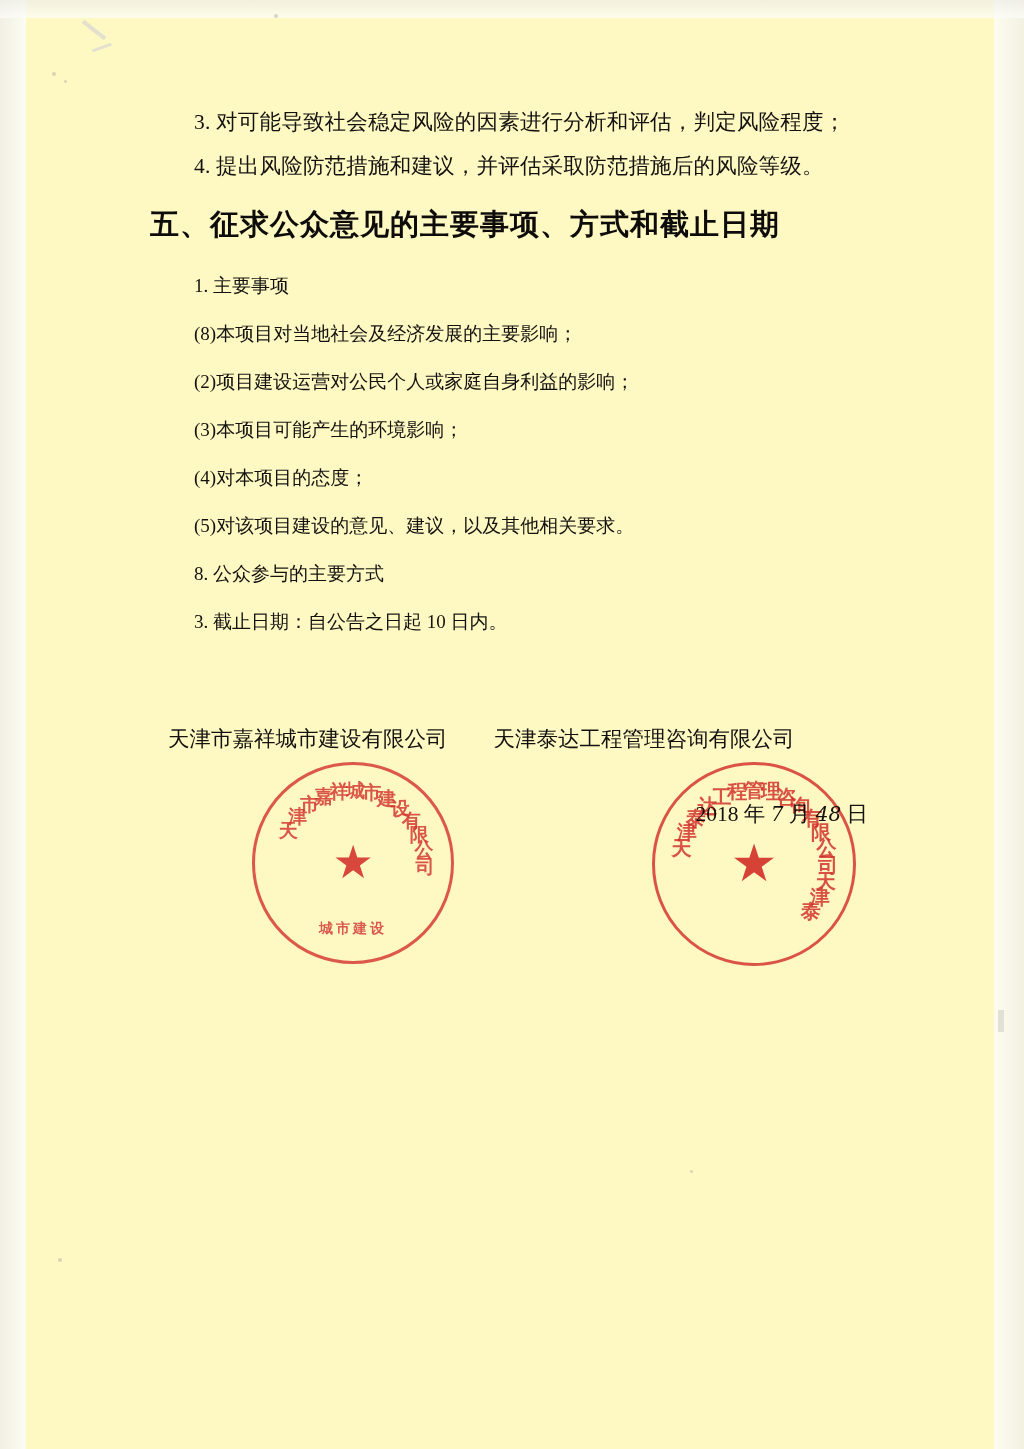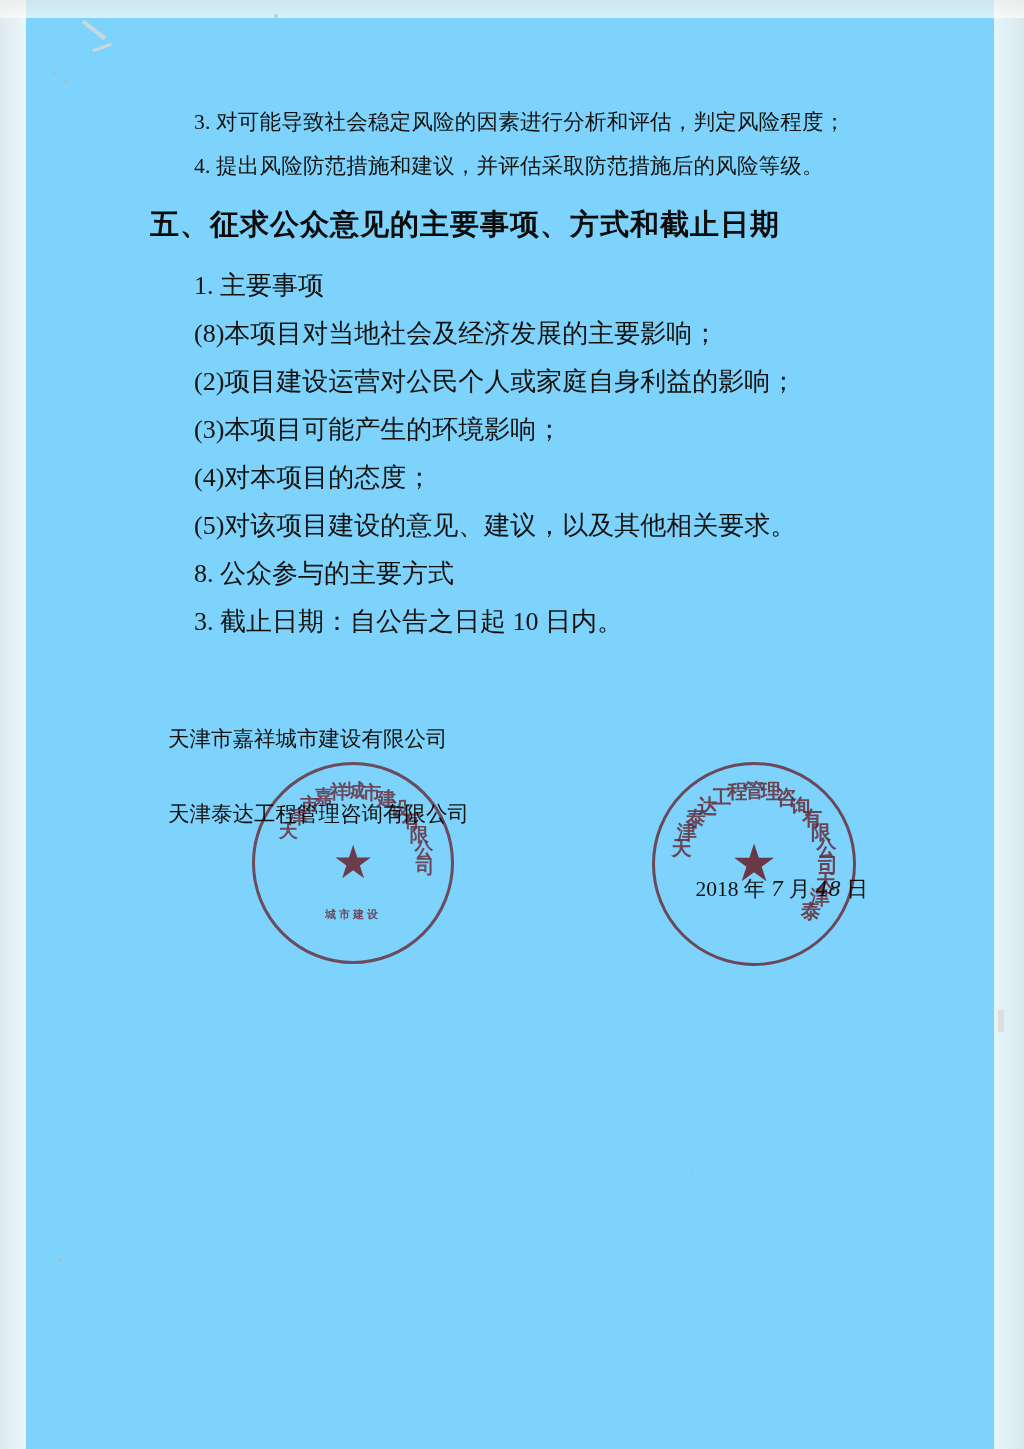--- a/index.html
+++ b/index.html
@@ -10,21 +10,21 @@
     width: 1024px;
     height: 1449px;
     background: #ffffff;
     font-family: "Liberation Serif", serif;
     overflow: hidden;
     position: relative;
   }
   .page {
     position: absolute;
     inset: 0;
-    background: #7dd3fc;
+    background: #fef9c3;
   }
   
   .scan-edge-left {
     position: absolute;
     left: 0; top: 0; bottom: 0;
     width: 26px;
     background: linear-gradient(to right, #efeee9, #fdfdfb);
     opacity: .85;
   }
   .scan-edge-right {
@@ -75,34 +75,33 @@
     font-weight: bold;
     font-size: 29px;
     line-height: 48px;
     margin: 12px 0 4px 0;
     text-indent: 0;
     letter-spacing: 1px;
     color: #0d0c0a;
   }
   .gap-sm { height: 10px; }
   .list-line {
-    font-size: 26px;
+    font-size: 19px;
     line-height: 48px;
     text-indent: 44px;
     margin: 0;
     color: #14120f;
   }
   .signature-row {
     margin-top: 78px;
     display: flex;
     gap: 46px;
     font-size: 21.5px;
     padding-left: 18px;
     color: #14120f;
-    flex-direction: column;
   }
   .date-row {
     margin-top: 46px;
     text-align: right;
     padding-right: 22px;
     font-size: 21.5px;
     color: #14120f;
   }
   .date-row .handwritten {
     font-family: "DejaVu Serif", serif;
@@ -238,21 +237,21 @@
       <span class="seal-char" style="font-size:19px;transform:translate(-50%,-50%) rotate(-11deg) translateY(-72px) rotate(11deg);">祥</span>
       <span class="seal-char" style="font-size:19px;transform:translate(-50%,-50%) rotate(2deg) translateY(-72px) rotate(-2deg);">城</span>
       <span class="seal-char" style="font-size:19px;transform:translate(-50%,-50%) rotate(15deg) translateY(-72px) rotate(-15deg);">市</span>
       <span class="seal-char" style="font-size:19px;transform:translate(-50%,-50%) rotate(28deg) translateY(-72px) rotate(-28deg);">建</span>
       <span class="seal-char" style="font-size:19px;transform:translate(-50%,-50%) rotate(41deg) translateY(-72px) rotate(-41deg);">设</span>
       <span class="seal-char" style="font-size:19px;transform:translate(-50%,-50%) rotate(54deg) translateY(-72px) rotate(-54deg);">有</span>
       <span class="seal-char" style="font-size:19px;transform:translate(-50%,-50%) rotate(67deg) translateY(-72px) rotate(-67deg);">限</span>
       <span class="seal-char" style="font-size:19px;transform:translate(-50%,-50%) rotate(80deg) translateY(-72px) rotate(-80deg);">公</span>
       <span class="seal-char" style="font-size:19px;transform:translate(-50%,-50%) rotate(93deg) translateY(-72px) rotate(-93deg);">司</span>
     </div>
-    <div class="seal-bottom" style="bottom:42px;font-size:11px;letter-spacing:3px;">城市建设</div>
+    <div class="seal-bottom" style="bottom:26px;font-size:14px;letter-spacing:3px;">城市建设</div>
   </div>
 
   <div class="seal" id="seal-right">
     <div class="seal-ring"></div>
     <div class="seal-star">★</div>
     <div class="seal-text">
       <span class="seal-char" style="font-size:20px;transform:translate(-50%,-50%) rotate(-78deg) translateY(-74px) rotate(78deg);">天</span>
       <span class="seal-char" style="font-size:20px;transform:translate(-50%,-50%) rotate(-65deg) translateY(-74px) rotate(65deg);">津</span>
       <span class="seal-char" style="font-size:20px;transform:translate(-50%,-50%) rotate(-52deg) translateY(-74px) rotate(52deg);">泰</span>
       <span class="seal-char" style="font-size:20px;transform:translate(-50%,-50%) rotate(-39deg) translateY(-74px) rotate(39deg);">达</span>

